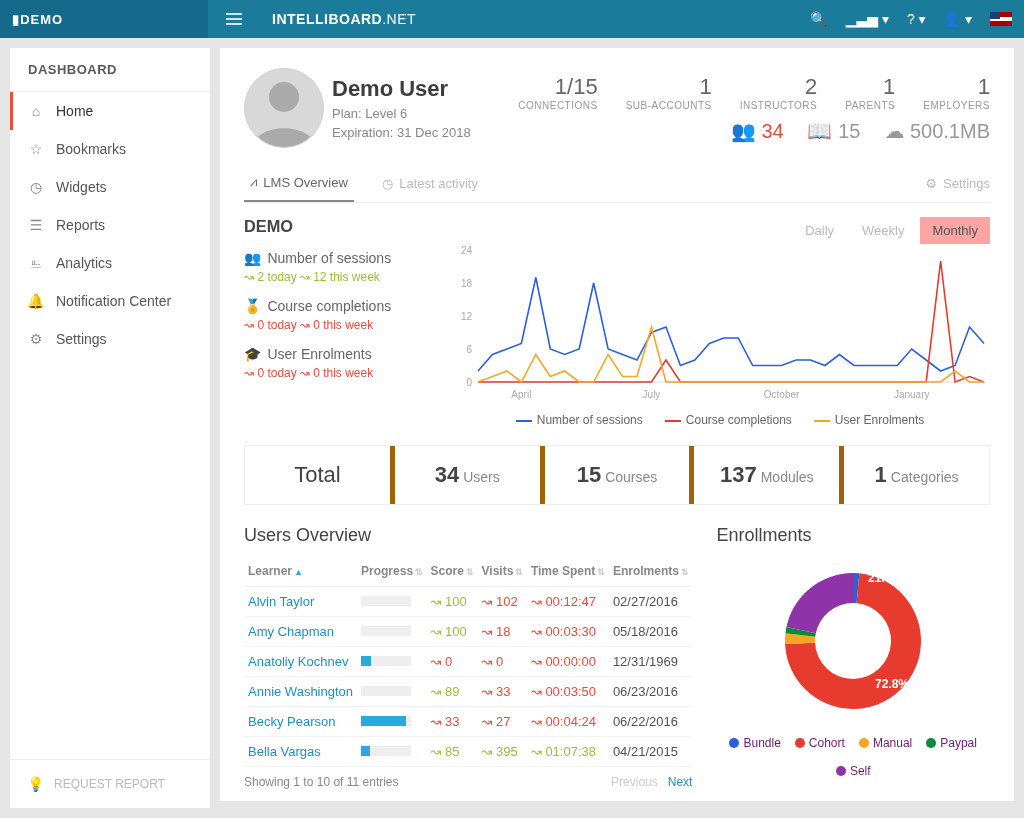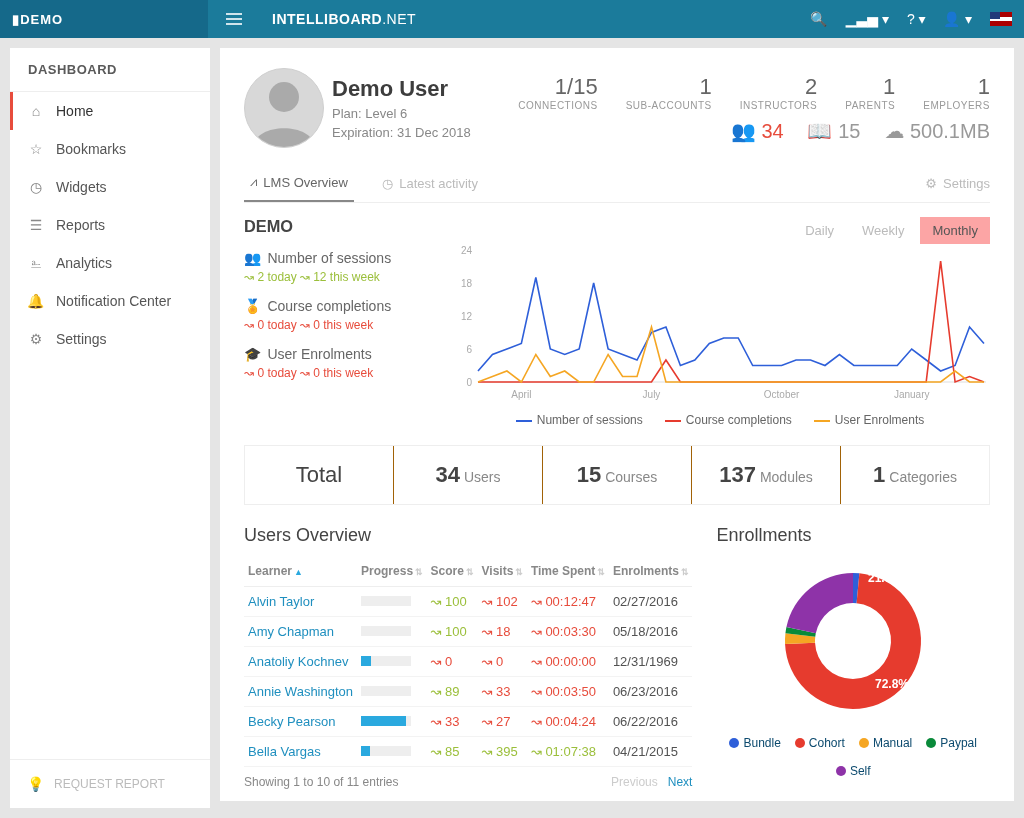--- a/index.html
+++ b/index.html
@@ -43,39 +43,39 @@
 .metric .mtitle{color:#666;font-size:14px;display:flex;align-items:center;gap:6px;}
 .metric .msub{font-size:12px;color:#999;margin-top:4px;display:flex;gap:3px;}
 .msub .up{color:#9bbf3b;} .msub .down{color:#e74c3c;}
 .period{margin-left:auto;display:flex;gap:4px;align-items:flex-start;}
 .period span{padding:6px 12px;color:#bbb;font-size:13px;cursor:pointer;}
 .period span.active{background:#fca5a5;color:#555;}
 .chart{flex:1;}
 .legend{display:flex;gap:22px;justify-content:center;font-size:12px;color:#666;margin-top:6px;}
 .legend .dot{width:16px;height:2px;display:inline-block;vertical-align:middle;margin-right:5px;}
 .totals{display:flex;border:1px solid #eee;margin-top:18px;}
-.totals>div{flex:1;text-align:center;padding:16px 6px;border-right:1px solid #a16207;}
+.totals>div{flex:1;text-align:center;padding:16px 6px;border-right:5px solid #a16207;}
 .totals>div:last-child{border-right:none;}
 .totals .val{font-size:22px;font-weight:600;color:#444;}
 .totals .lbl{font-size:14px;color:#888;margin-left:4px;}
 .section-head{font-size:18px;color:#444;margin:20px 0 10px 0;font-weight:500;}
 .bottom{display:flex;gap:24px;}
 .users-table{flex:1.3;}
 .users-table table{width:100%;border-collapse:collapse;font-size:13px;}
 .users-table th{text-align:left;padding:8px 4px;color:#888;font-weight:600;border-bottom:1px solid #eee;font-size:12px;white-space:nowrap;}
 .users-table td{padding:7px 4px;border-bottom:1px solid #f3f3f3;white-space:nowrap;}
 .users-table .name{color:#1f8fbf;cursor:pointer;}
 .pbar{width:50px;height:10px;background:#eee;display:inline-block;position:relative;}
 .pbar i{display:block;height:100%;background:#2aa9df;}
 .up{color:#9bbf3b;} .down{color:#e74c3c;}
 .pager{margin-top:8px;font-size:12px;color:#888;display:flex;align-items:center;}
 .pager .r{margin-left:auto;} .pager .r a{color:#1f8fbf;margin-left:10px;cursor:pointer;} .pager .r .dis{color:#ccc;}
 .enroll{flex:1;}
 .donut-wrap{display:flex;flex-direction:column;align-items:center;}
-.donut-legend{display:flex;gap:14px;font-size:12px;color:#0c4a6e;margin-top:10px;flex-wrap:wrap;justify-content:center;}
+.donut-legend{display:flex;gap:14px;font-size:12px;color:#701a75;margin-top:10px;flex-wrap:wrap;justify-content:center;}
 .dl{display:flex;align-items:center;gap:4px;} .dl .c{width:10px;height:10px;border-radius:50%;}
 svg text{font-family:inherit;}
 .hamburger{display:inline-block;width:16px;height:12px;border-top:2px solid #cfe4ec;border-bottom:2px solid #cfe4ec;position:relative;}
 .hamburger:before{content:"";position:absolute;left:0;right:0;top:3px;height:2px;background:#cfe4ec;}
 .sort{font-size:9px;color:#ccc;margin-left:2px;}
 </style>
 </head>
 <body>
 
 <div class="topbar">

